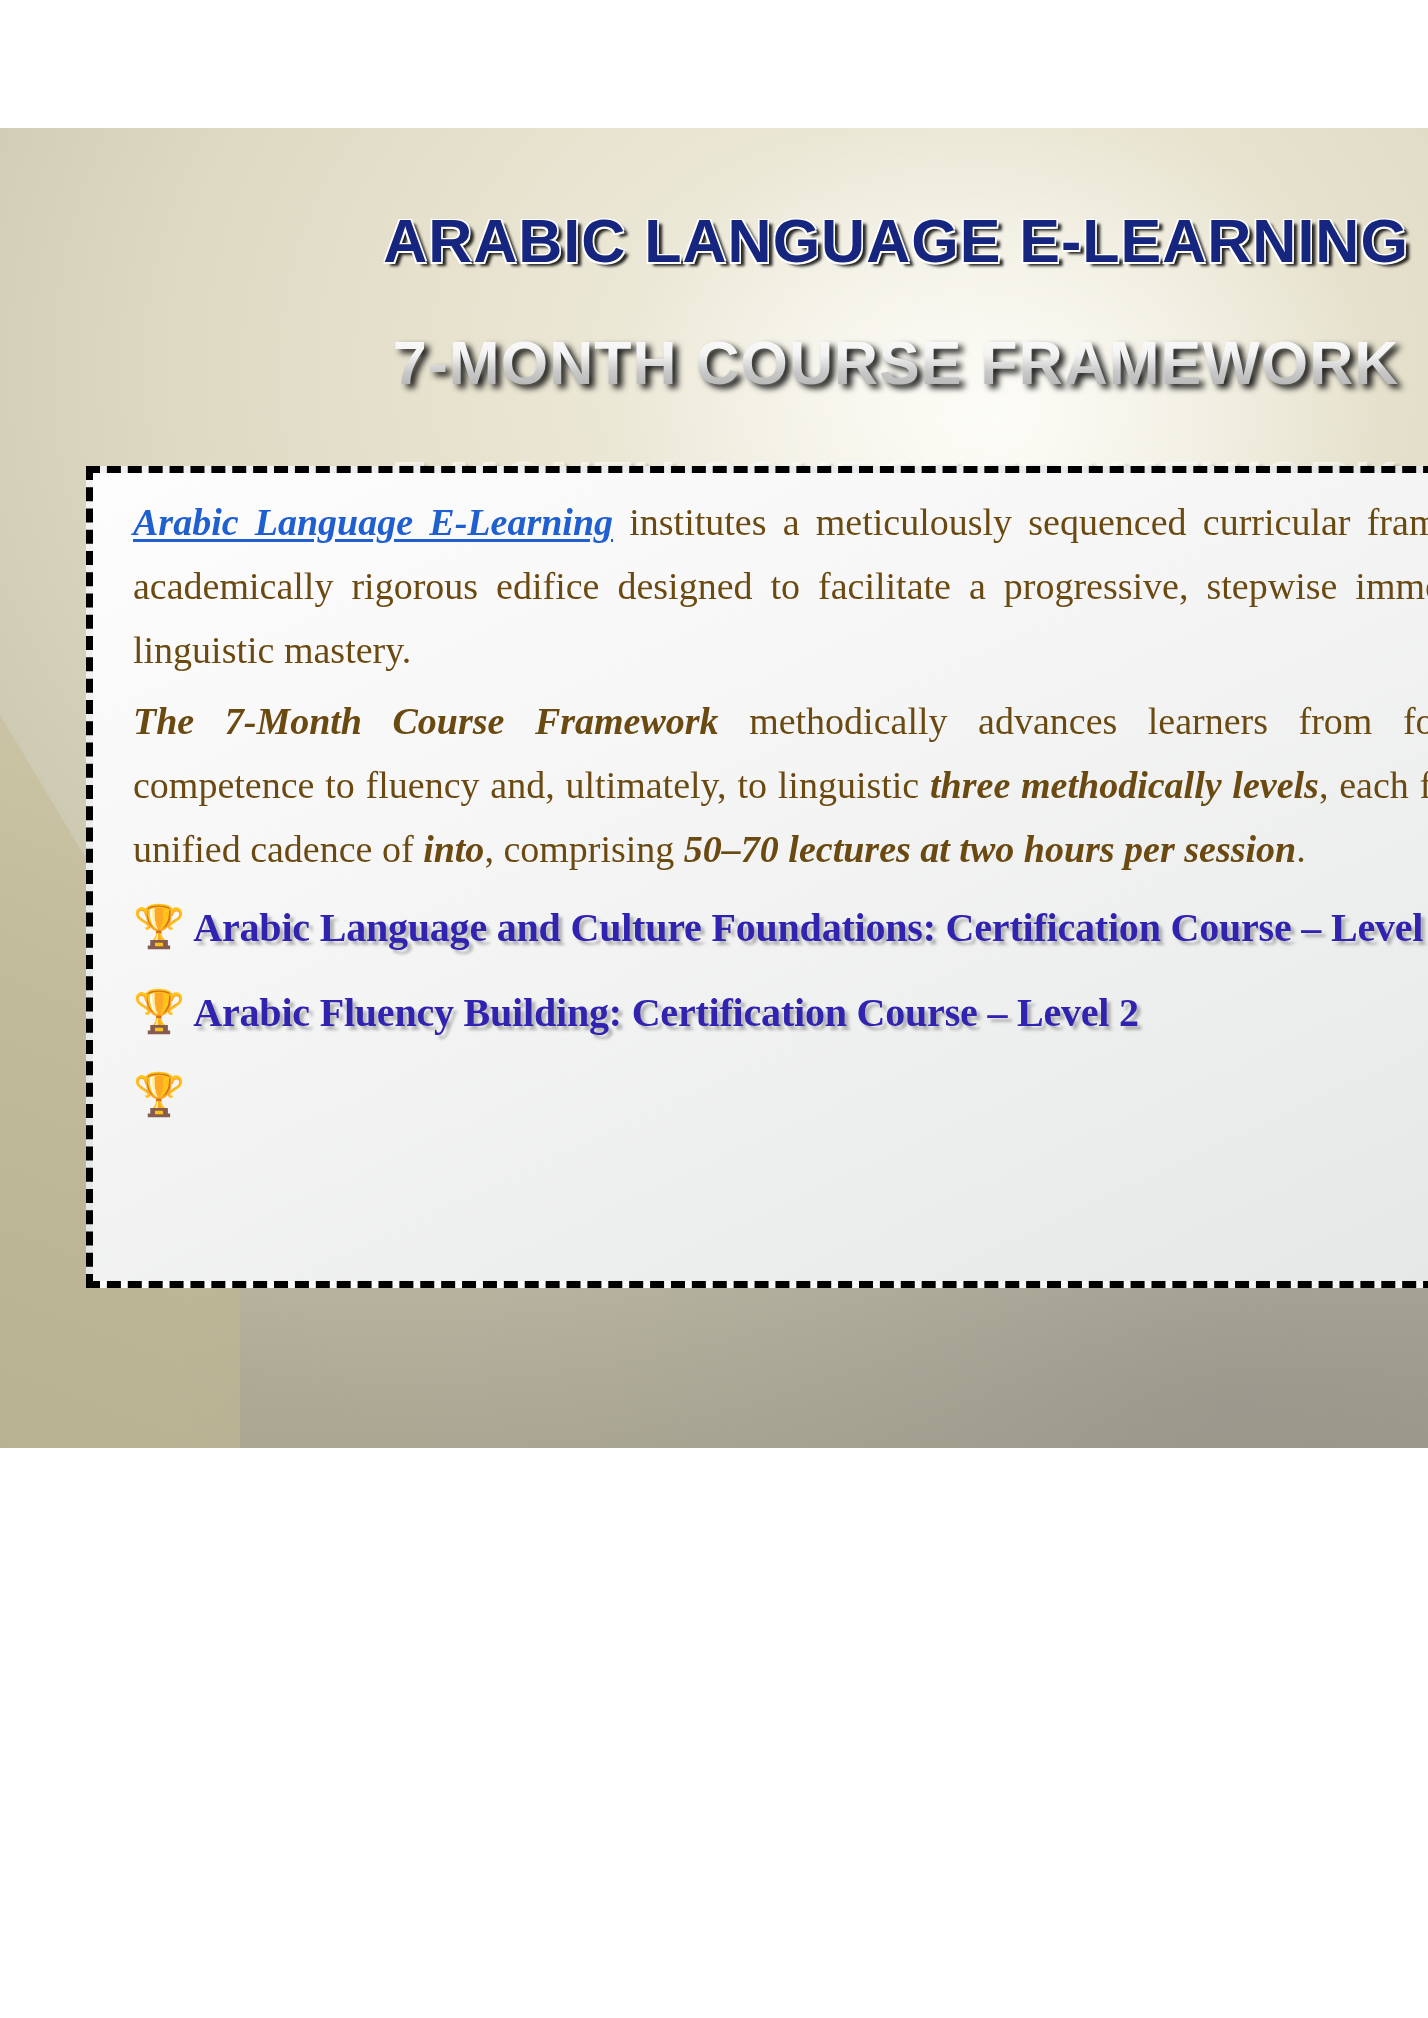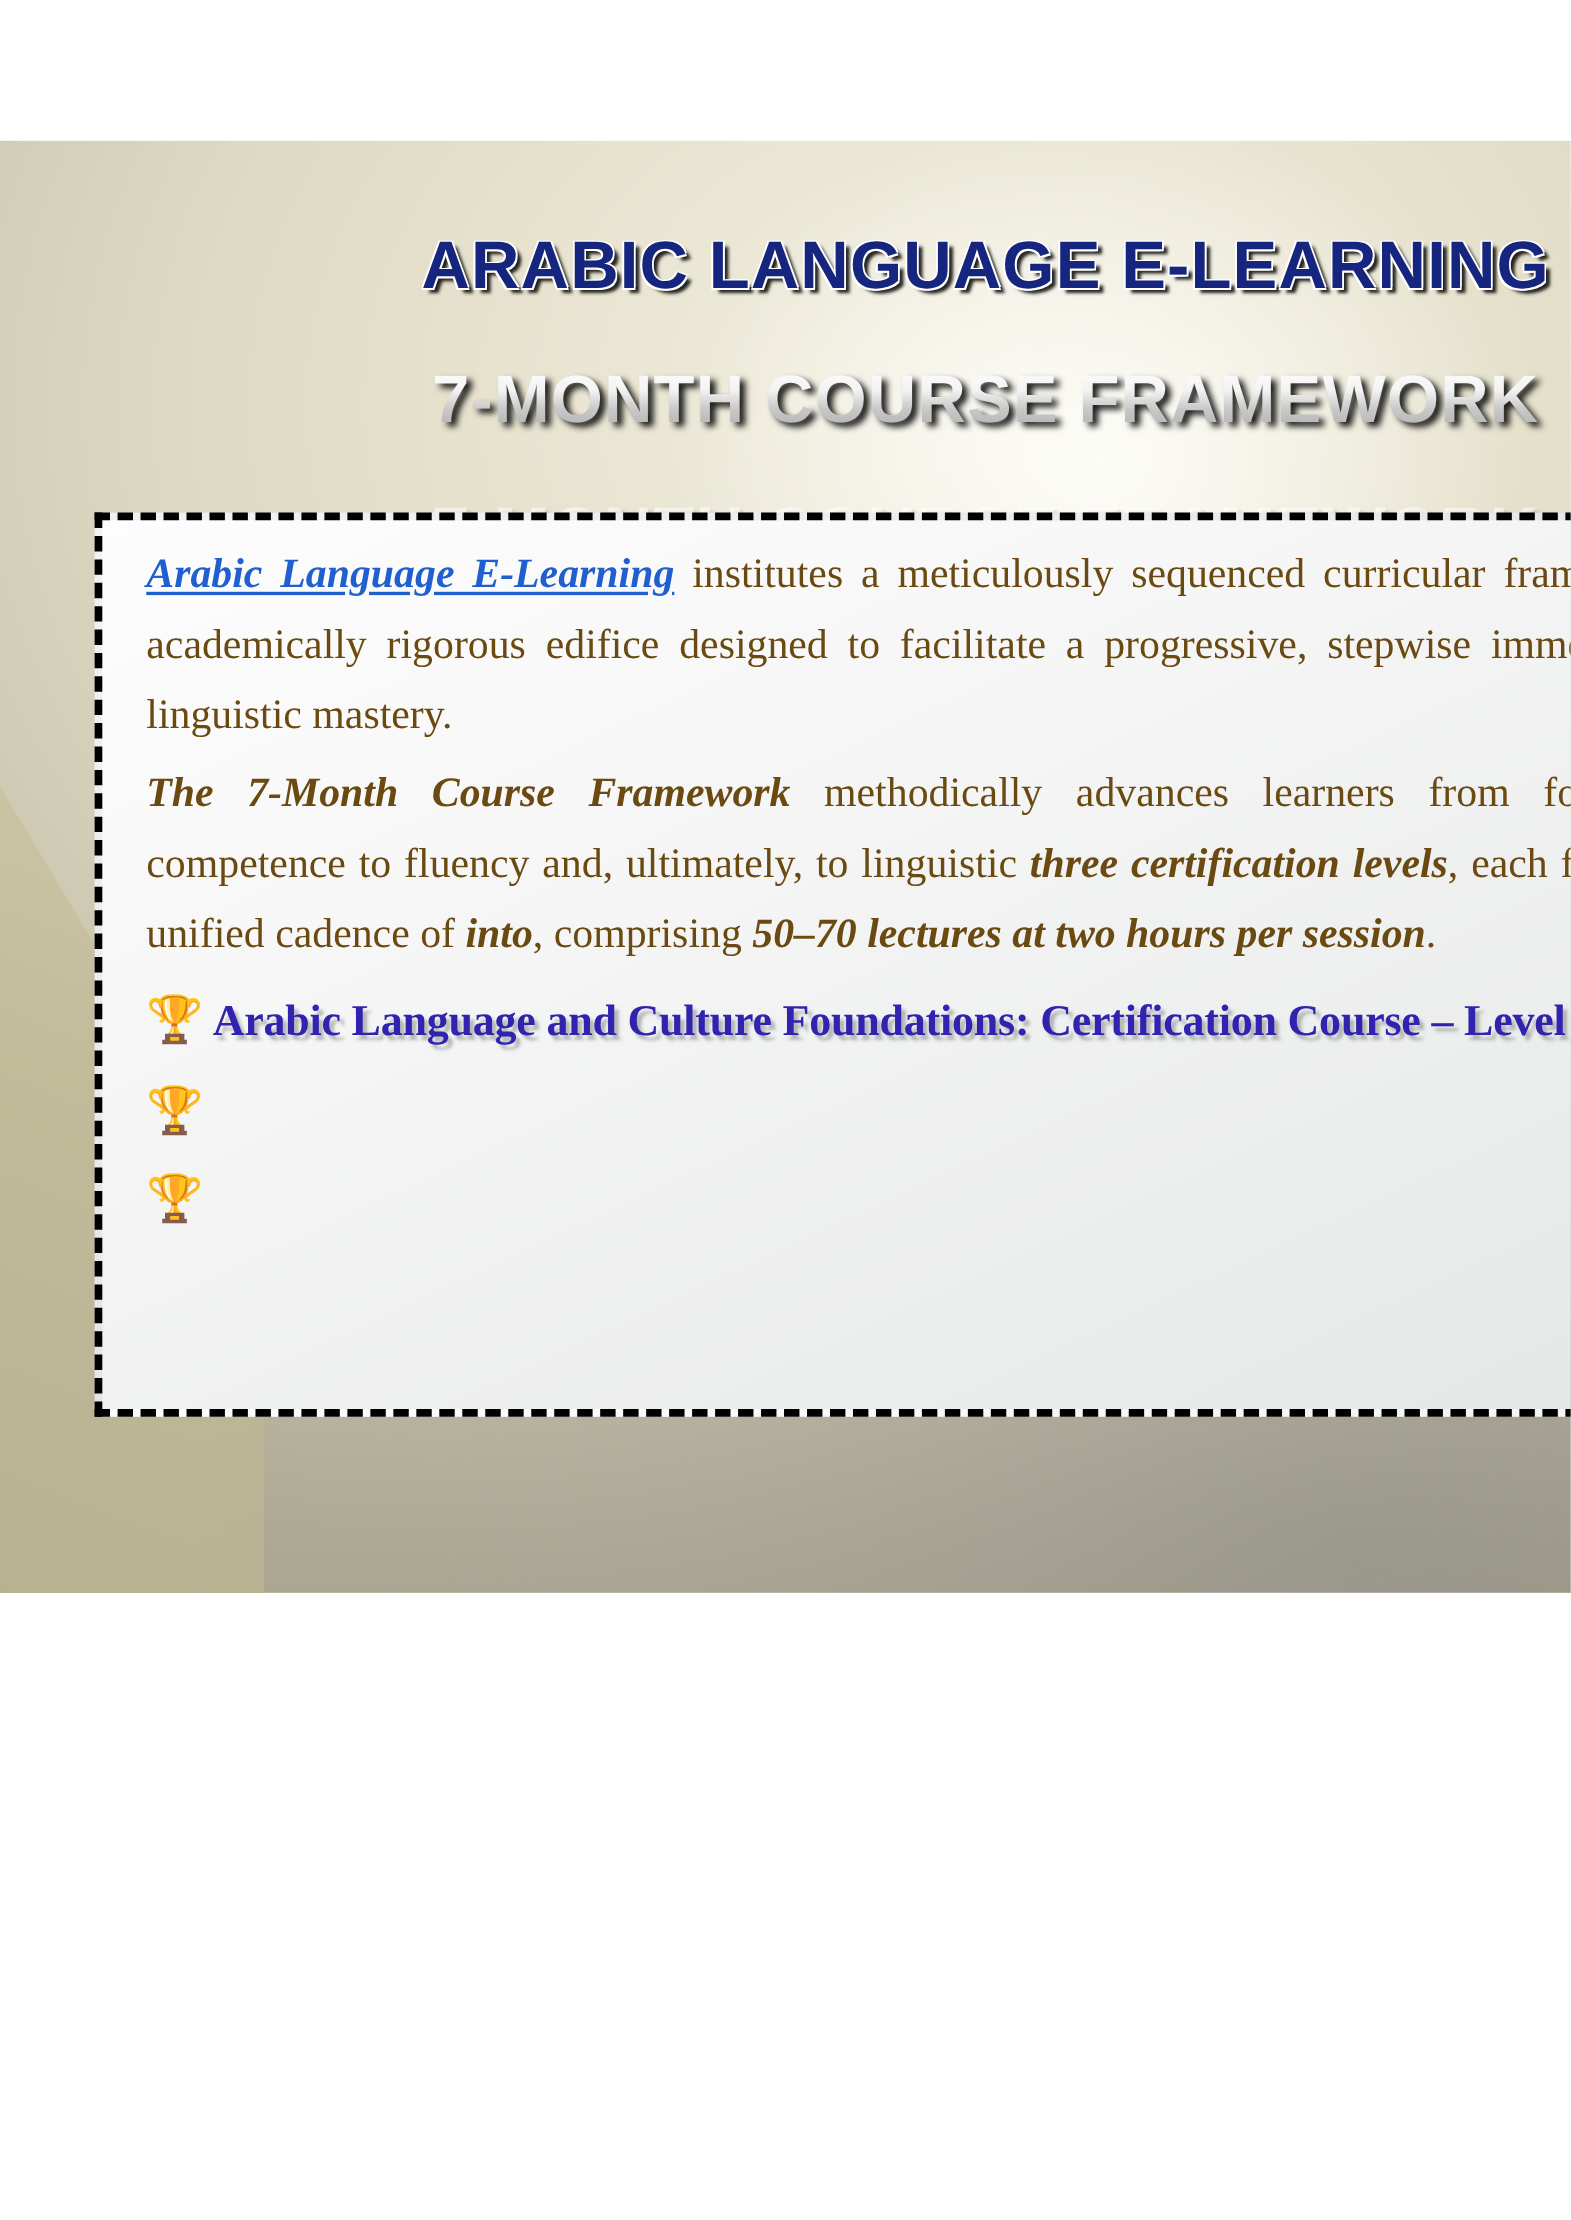--- a/index.html
+++ b/index.html
@@ -192,30 +192,31 @@
 
   <div class="title-wrap" id="title-line2">7-MONTH COURSE FRAMEWORK</div>
 
   <div id="content-box">
 
     <p class="para">
       <span class="link-lead">Arabic Language E-Learning</span><span>  institutes a meticulously sequenced curricular framework, an academically rigorous edifice designed to facilitate a progressive, stepwise immersion into linguistic mastery.</span>
     </p>
 
     <p class="para">
-      <b>The 7-Month Course Framework</b><span> methodically advances learners from foundational competence to fluency and, ultimately, to linguistic </span><b>three certification levels</b><span>, each following a unified cadence of </span><b>into</b><span>, comprising </span><b>50–70 lectures at two hours per session</b><span>.</span>
+      <b>The 7-Month Course Framework</b><span> methodically advances learners from foundational competence to fluency and, ultimately, to linguistic </span><b>three methodically levels</b><span>, each following a unified cadence of </span><b>into</b><span>, comprising </span><b>50–70 lectures at two hours per session</b><span>.</span>
     </p>
 
     <ul id="cert-list">
       <li>
         <span class="trophy-icon">🏆</span>
         <span class="cert-text">Arabic Language and Culture Foundations: Certification Course – Level 1</span>
       </li>
       <li>
         <span class="trophy-icon">🏆</span>
+        <span class="cert-text">Arabic Fluency Building: Certification Course – Level 2</span>
       </li>
       <li>
         <span class="trophy-icon">🏆</span>
       </li>
     </ul>
 
   </div>
 </div>
 
 </body></html>

